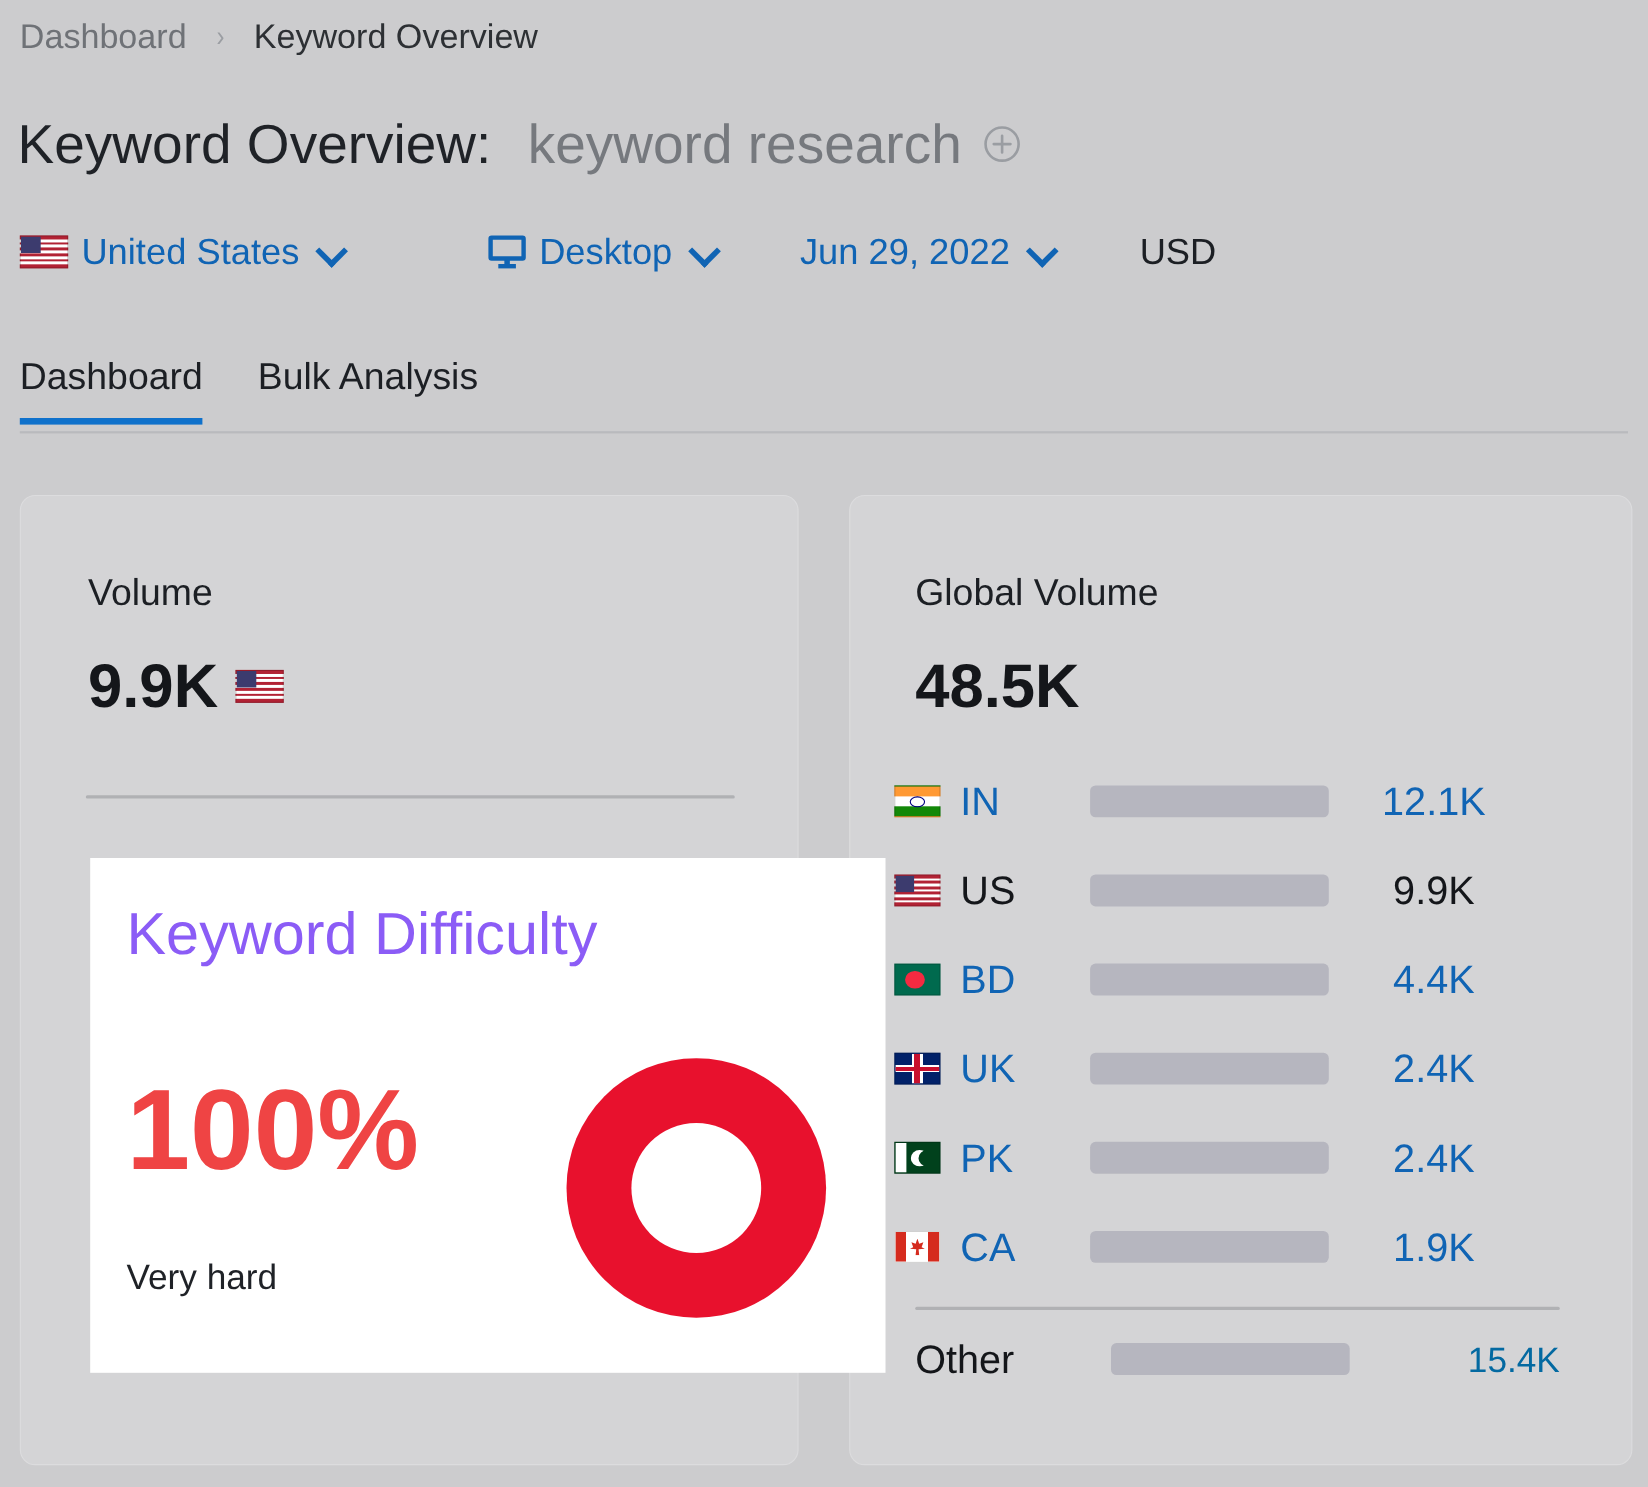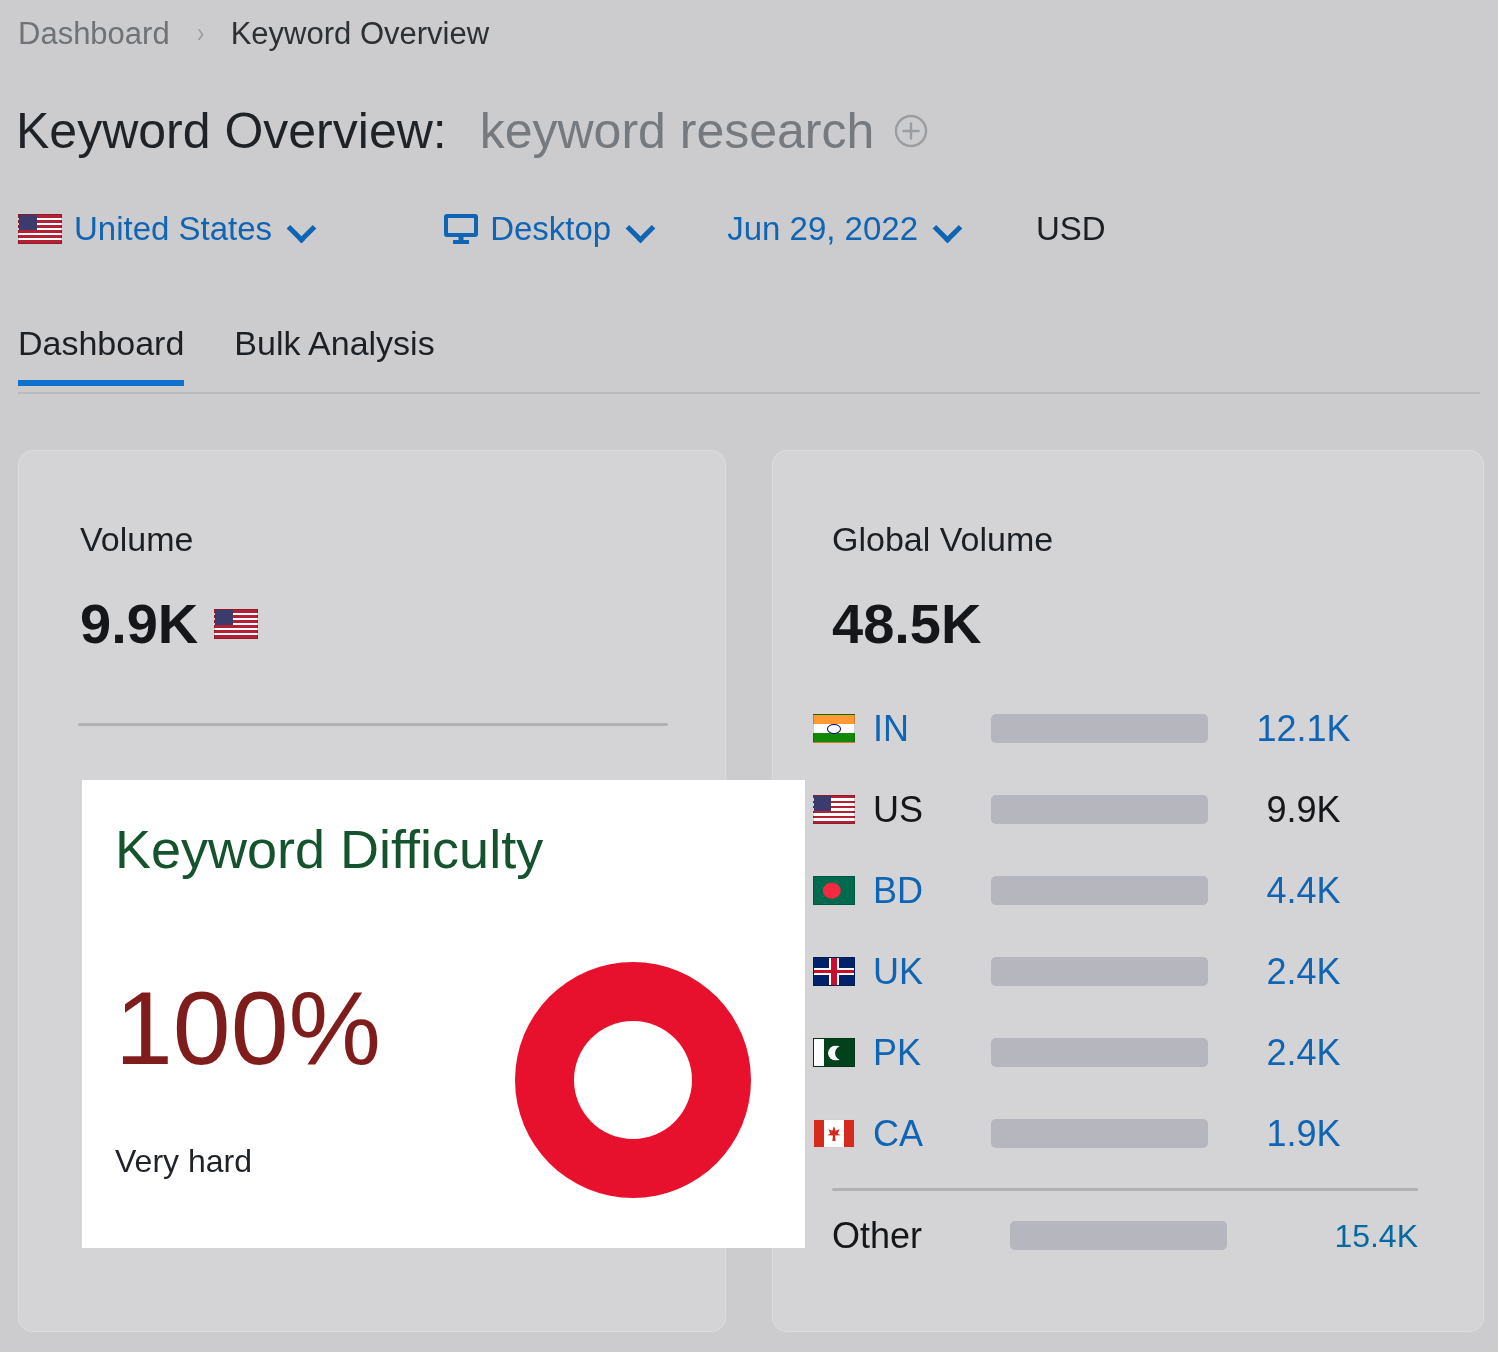--- a/index.html
+++ b/index.html
@@ -247,26 +247,26 @@
   }
 
   
   #kd-overlay {
     position: absolute; left: 82px; top: 780px;
     width: 723px; height: 468px;
     background: #ffffff;
   }
   #kd-title {
     position: absolute; left: 33px; top: 42px;
-    font-size: 54px; color: #14532d; line-height: 1;
+    font-size: 54px; color: #8b5cf6; line-height: 1;
     white-space: nowrap;
   }
   #kd-percent {
     position: absolute; left: 33px; top: 196px;
-    font-size: 104px; font-weight: normal; color: #7f1d1d; line-height: 1;
+    font-size: 104px; font-weight: bold; color: #ef4444; line-height: 1;
   }
   #kd-verdict {
     position: absolute; left: 33px; top: 365px;
     font-size: 32px; color: #1f2227; line-height: 1;
   }
   #kd-ring {
     position: absolute; left: 433px; top: 182px;
     width: 236px; height: 236px; border-radius: 50%;
     background: #e8112d;
   }

